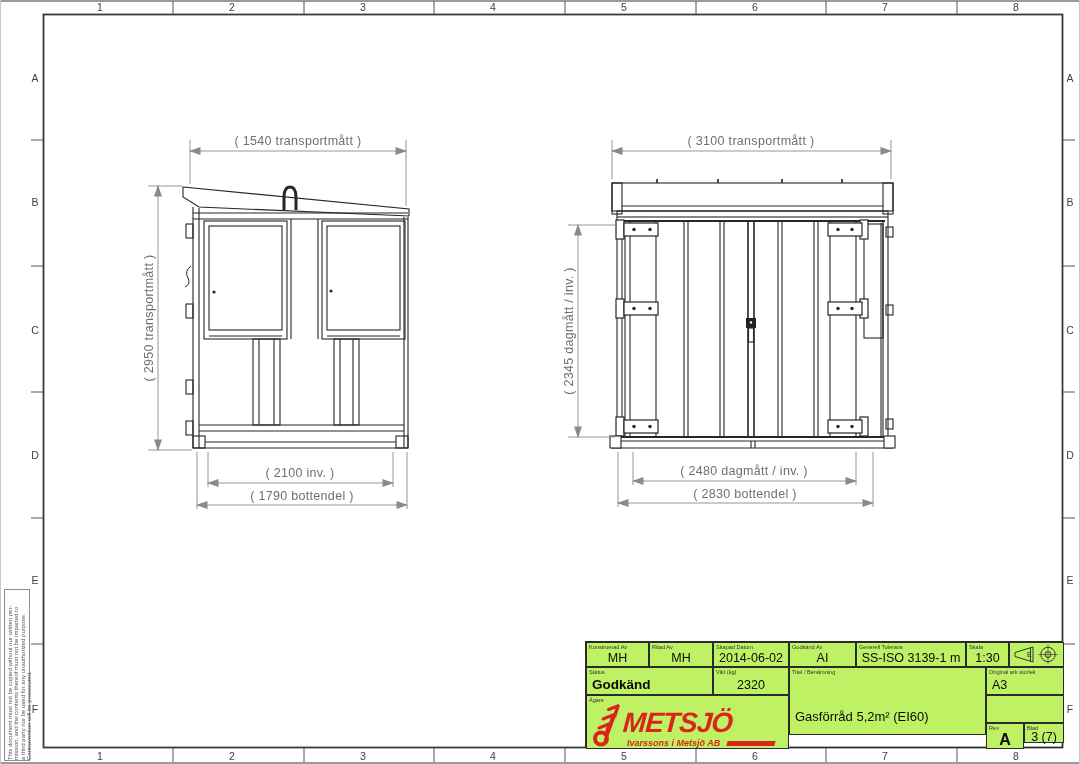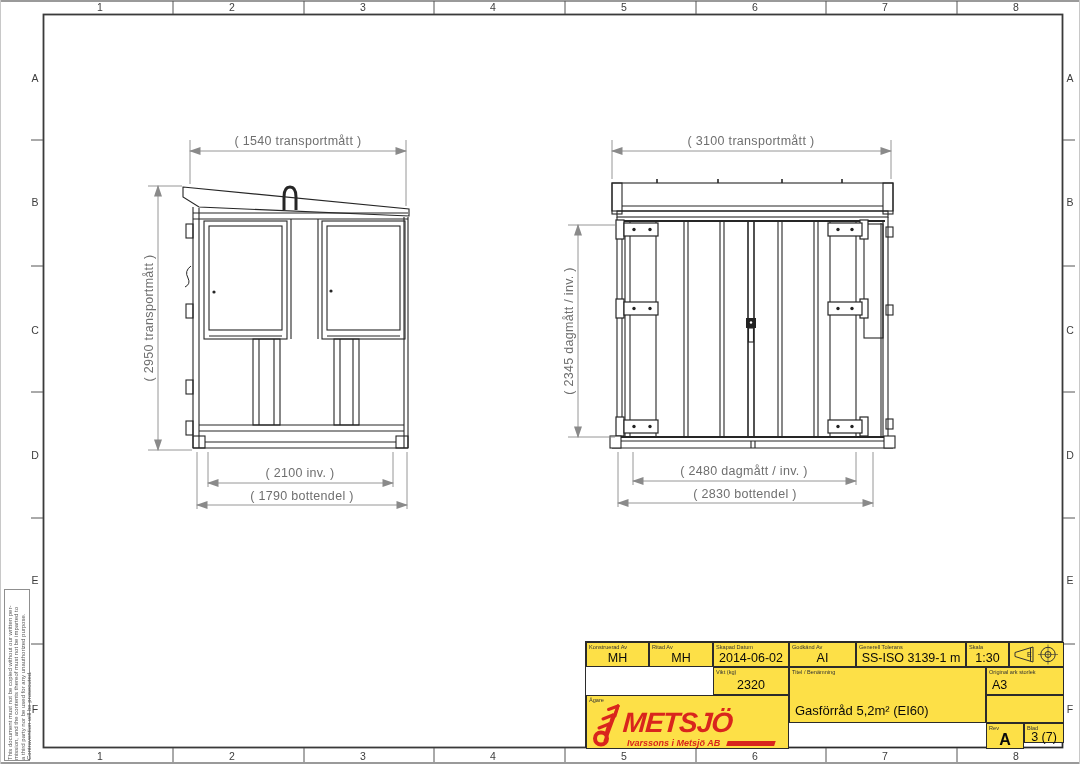--- a/index.html
+++ b/index.html
@@ -8,21 +8,21 @@
   .sheet svg{position:absolute;left:0;top:0;}
   .abs{position:absolute;}
   .gridlab{position:absolute;font-size:10.5px;color:#3d3d3d;transform:translate(-50%,-50%);}
   .dim{position:absolute;font-size:12.5px;color:#6f6f6f;letter-spacing:.3px;white-space:nowrap;
        transform:translateX(-50%);}
   .dimv{position:absolute;font-size:12.5px;color:#6f6f6f;letter-spacing:.3px;white-space:nowrap;
         transform:translate(-50%,-50%) rotate(-90deg);}
   
   .tb{position:absolute;left:585px;top:641px;width:478px;height:107px;border:1.5px solid #2b2b2b;
       box-sizing:border-box;}
-  .cell{position:absolute;border:1.2px solid #2b2b2b;box-sizing:border-box;background:#fde047;}
+  .cell{position:absolute;border:1.2px solid #2b2b2b;box-sizing:border-box;background:#bef264;}
   .cell .lab{position:absolute;left:2px;top:1px;font-size:5.6px;color:#333;white-space:nowrap;}
   .cell .val{position:absolute;left:0;right:0;top:7px;bottom:0;display:flex;align-items:center;
              justify-content:center;font-size:12.5px;color:#0a0a0a;}
   .val.left{justify-content:flex-start;padding-left:5px;}
   .val.bold{font-weight:bold;}
   
   .copy{position:absolute;left:4px;top:589px;width:26px;height:172px;border:1px solid #8f8f8f;
         box-sizing:border-box;}
   .copy .rot{position:absolute;left:2px;top:170px;width:168px;height:24px;transform-origin:0 0;
              transform:rotate(-90deg);font-size:6px;line-height:6.3px;color:#555;}
@@ -314,25 +314,29 @@
           <path d="M20.5,4.8 V18.2"></path>
           <circle cx="38" cy="11.5" r="7.2"></circle>
             <circle cx="38" cy="11.5" r="3"></circle>
           <path d="M38,1.5 V21.5" stroke-width="0.6"></path>
             <path d="M28,11.5 H48" stroke-width="0.6"></path>
         </g>
       </svg>
       <span class="proj-e">E</span>
     </div>
 
+    <div class="cell" style="left:0;top:25px;width:127px;height:28px">
+      <span class="lab">Status</span>
+      <span class="val left bold" style="font-size:13.5px">Godkänd</span>
+    </div>
     <div class="cell" style="left:127px;top:25px;width:76px;height:28px">
       <span class="lab">Vikt (kg)</span>
       <span class="val">2320</span>
     </div>
-    <div class="cell" style="left:203px;top:25px;width:197px;height:56px">
+    <div class="cell" style="left:203px;top:25px;width:197px;height:68px">
       <span class="lab">Titel / Benämning</span>
       <span class="val left" style="top:30px;font-size:13px">Gasförråd 5,2m² (EI60)</span>
     </div>
     <div class="cell" style="left:400px;top:25px;width:78px;height:28px">
       <span class="lab">Original ark storlek</span>
       <span class="val left">A3</span>
     </div>
     <div class="cell" style="left:400px;top:53px;width:78px;height:28px"></div>
 
     <div class="cell" style="left:0;top:53px;width:203px;height:54px">

